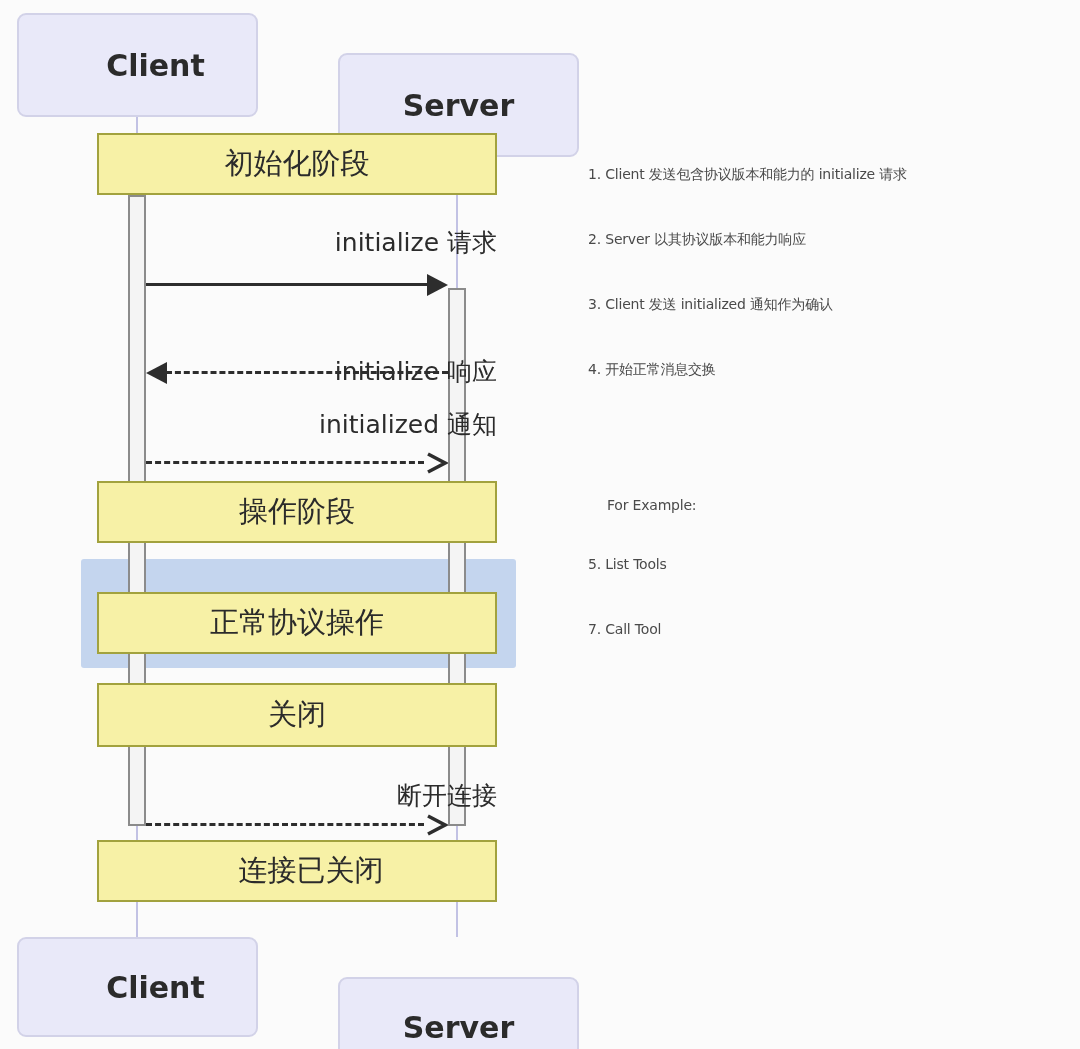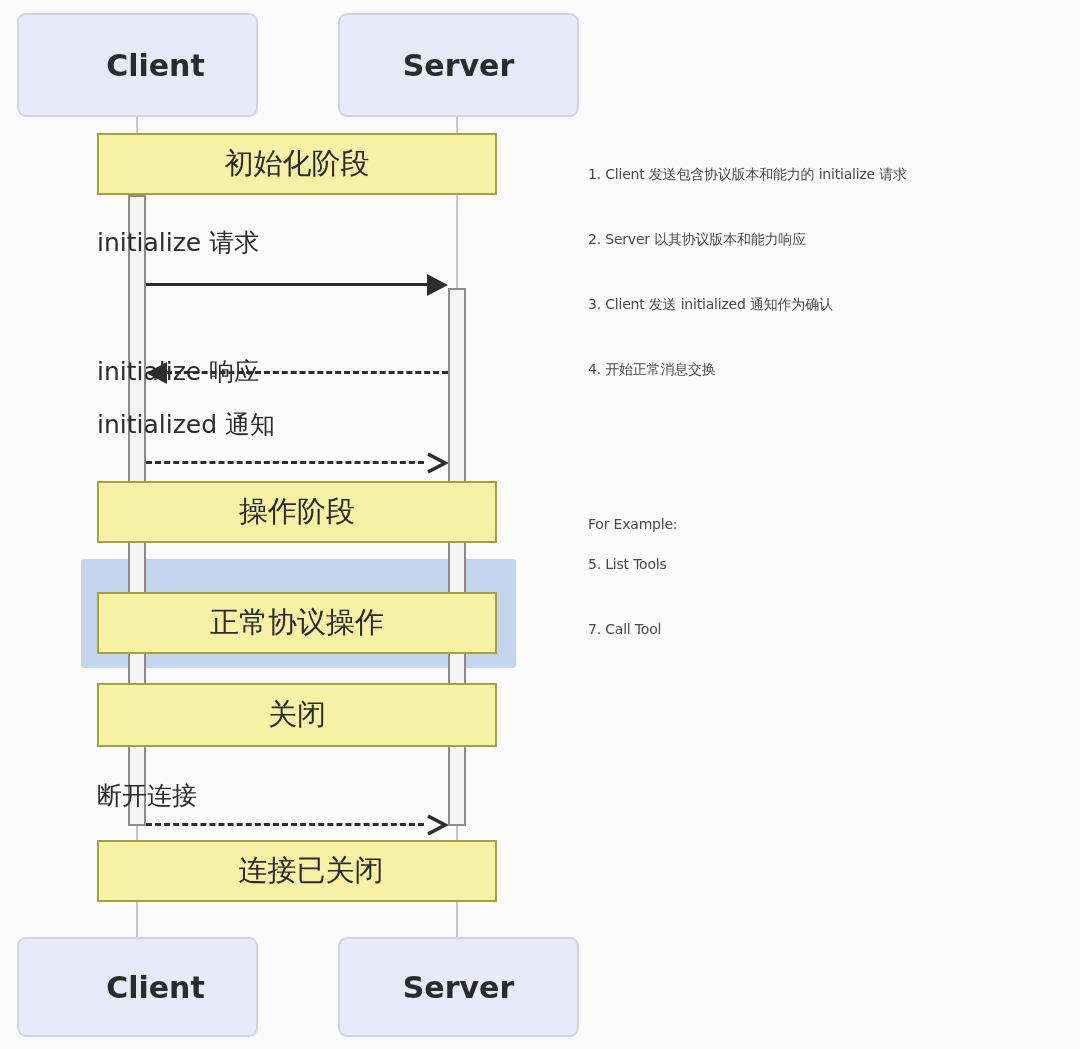--- a/index.html
+++ b/index.html
@@ -21,36 +21,36 @@
   
   .actor{
     position:absolute;width:241px;height:104px;border-radius:9px;
     background:var(--actor_fill,#e9e9f9);border:2px solid var(--actor_border,#d2d2e8);
     box-sizing:border-box;display:flex;align-items:center;justify-content:center;
     font-size:30px;font-weight:600;color:var(--diagram_text,#2b2b2b);z-index:4;
   }
   .actor.top{top:13px;}
   .actor.bottom{top:937px;height:100px;}
   .actor.client{left:17px;padding-left:36px;}
-  .actor.server{left:338px;}
+  .actor.server{left:338px;margin-top:40px;}
   
   .band{
     position:absolute;left:97px;width:400px;height:62px;
     background:var(--band_fill,#f7f1a6);border:2px solid var(--band_border,#a2a23e);
     box-sizing:border-box;display:flex;align-items:center;justify-content:center;
     font-size:29px;font-weight:500;color:var(--diagram_text,#2b2b2b);z-index:4;
   }
   .band.b1{top:133px;}
   .band.b2{top:481px;}
   .band.b3{top:592px;}
   .band.b4{top:683px;height:64px;}
   .band.b5{top:840px;padding-left:28px;}
   
   .msg-label{
-    position:absolute;left:97px;width:400px;text-align:left;
+    position:absolute;left:97px;width:400px;text-align:right;
     font-size:25px;color:var(--diagram_text,#2b2b2b);z-index:5;white-space:nowrap;
   }
   .msg-label.m1{top:226px;}
   .msg-label.m2{top:316px;margin-top:39px;}
   .msg-label.m3{top:408px;}
   .msg-label.m4{top:779px;}
   
   .msg-line{position:absolute;height:0;z-index:5;}
   .msg-line.solid{border-top:3px solid var(--arrow,#2d2d2d);}
   .msg-line.dashed{border-top:3px dashed var(--arrow,#2d2d2d);}
@@ -68,21 +68,21 @@
   .head-open{position:absolute;z-index:5;}
   .h3{left:422px;top:450px;}
   .h4{left:422px;top:812px;}
   .head-open svg{display:block;}
   
   .note-line{
     position:absolute;left:588px;white-space:nowrap;
     font-size:14px;color:var(--note_text,#4a4a4a);z-index:5;letter-spacing:-0.2px;
   }
   .n1{top:166px;} .n2{top:231px;} .n3{top:296px;} .n4{top:361px;}
-  .n5{top:516px;} .n6{top:556px;} .n7{top:621px;}
+  .n5{top:497px;margin-left:19px;} .n6{top:556px;} .n7{top:621px;}
 </style>
 </head>
 <body>
 
 <div class="canvas">
 
   <div class="lifeline client"></div>
   <div class="lifeline server"></div>
 
   <div class="overlay-blue"></div>

